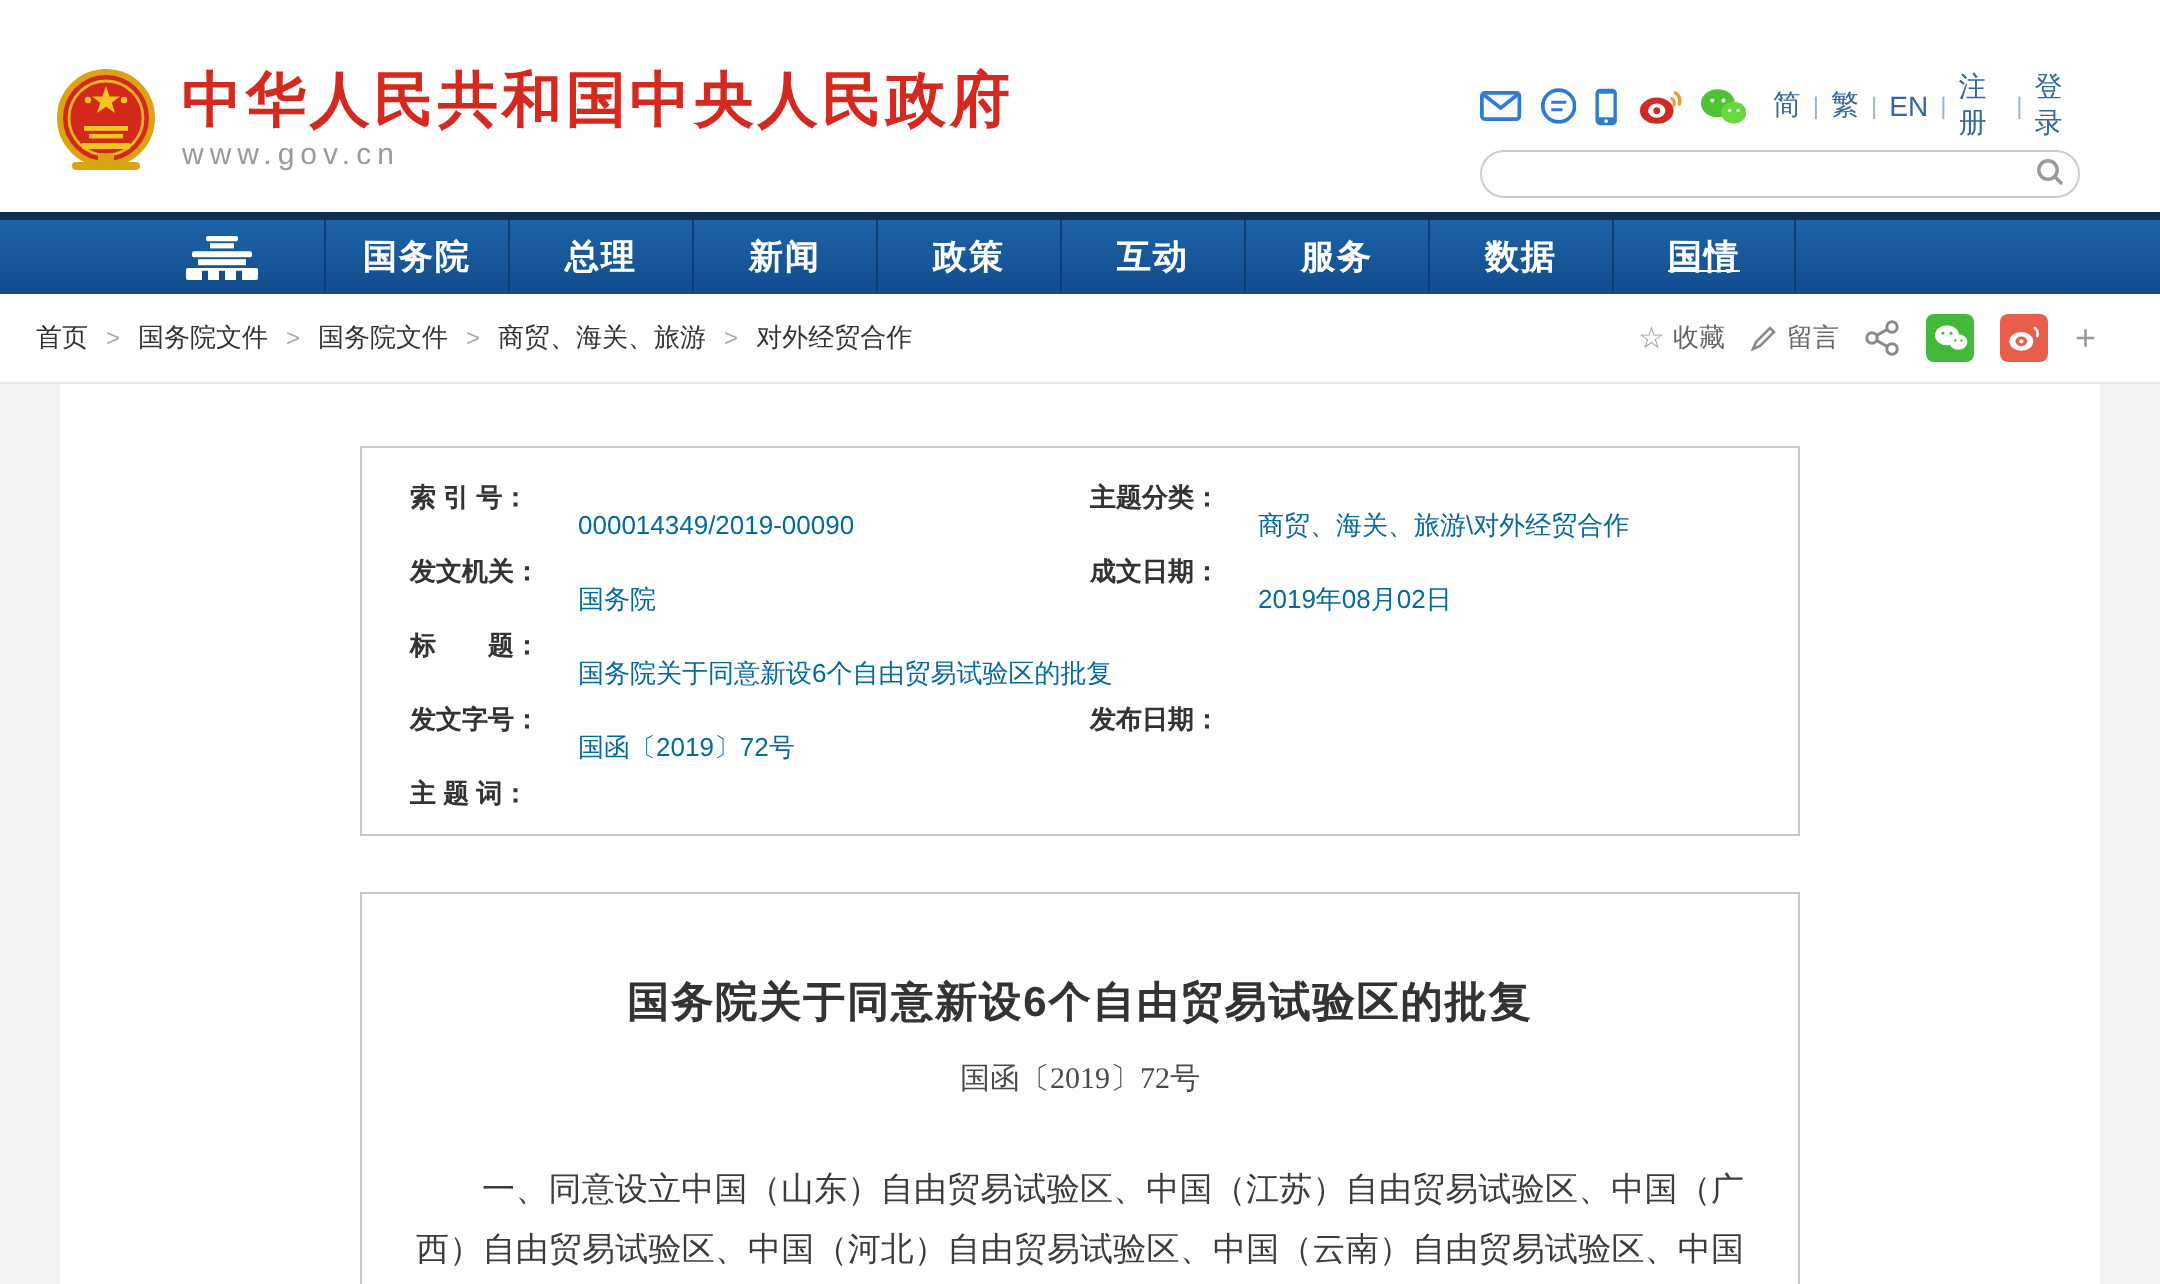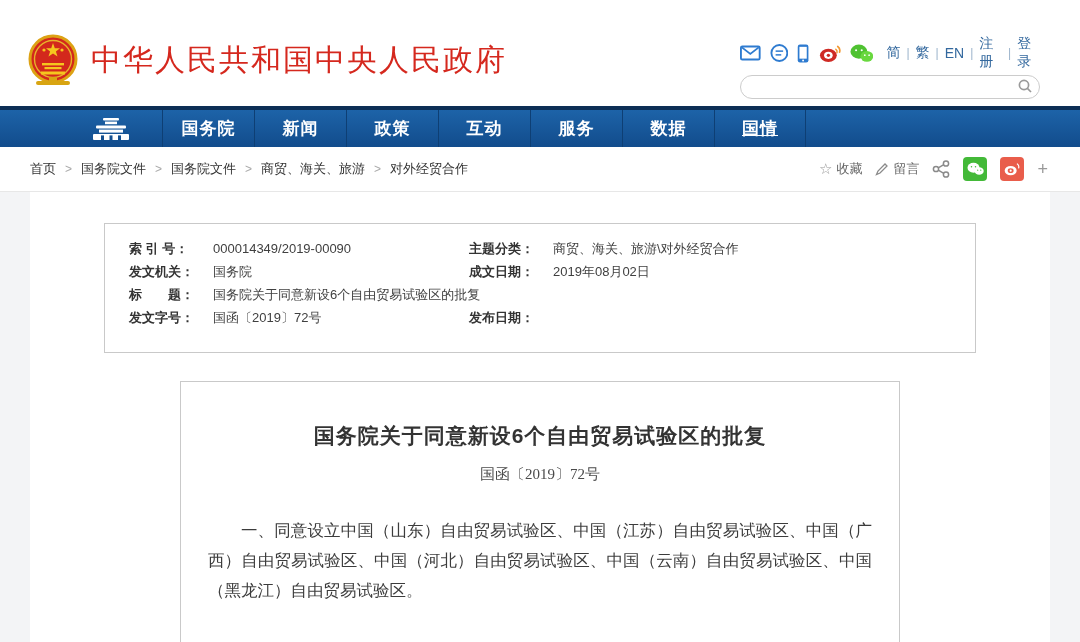--- a/index.html
+++ b/index.html
@@ -4,21 +4,21 @@
 <style>
   * { margin:0; padding:0; box-sizing:border-box; }
   html,body { width:1080px; height:642px; overflow:hidden; background:#fff;
     font-family:"Liberation Sans","DejaVu Sans",sans-serif; }
 
   
   .header { position:relative; height:106px; background:#fff; }
   .logo-group { position:absolute; left:28px; top:33px; display:flex; align-items:center; }
   .emblem { width:50px; height:54px; }
   .logo-text { margin-left:13px; }
-  .site-title { font-size:30px; font-weight:normal; color:#d5281e; letter-spacing:2px; line-height:34px; }
+  .site-title { font-size:30px; font-weight:bold; color:#d5281e; letter-spacing:2px; line-height:34px; }
   .site-url { font-size:15px; color:#9a9a9a; letter-spacing:3px; margin-top:1px; }
 
   .header-right { position:absolute; right:40px; top:42px; width:300px; }
   .icon-row { display:flex; align-items:center; gap:9px; height:22px; }
   .icon-row svg { display:block; }
   .lang-links { display:flex; align-items:center; gap:6px; margin-left:4px; font-size:14px; }
   .lang-links a { color:#33689e; text-decoration:none; cursor:pointer; }
   .lang-sep { color:#9db4cc; font-size:12px; }
   .search-row { margin-top:11px; position:relative; }
   .search-input { width:300px; height:24px; border:1px solid #ccc; border-radius:13px;
@@ -30,43 +30,43 @@
   .nav { height:41px; background:linear-gradient(#1d63a8,#124c8c); border-top:4px solid #0d2e55; display:flex; }
   .nav-inner { display:flex; height:100%; padding-left:60px; }
   .nav-home { width:102px; display:flex; align-items:center; justify-content:center; cursor:pointer; }
   .nav-item { width:92px; display:flex; align-items:center; justify-content:center;
      color:#fff; font-size:17px; font-weight:bold; letter-spacing:1px;
      border-left:1px solid #0e3f74; cursor:pointer; }
   .nav-item:last-child { border-right:1px solid #0e3f74;text-decoration:underline; }
 
   
   .crumb-row { height:45px; background:#fff; border-bottom:1px solid #e7e7e7;
-     display:flex; align-items:center; justify-content:space-between; padding:0 32px 0 30px;gap:40px; }
+     display:flex; align-items:center; justify-content:space-between; padding:0 32px 0 18px;gap:40px; }
   .breadcrumb { display:flex; align-items:center; gap:9px; font-size:13px; color:#333; }
   .crumb-link { cursor:pointer; }
   .crumb-sep { color:#a9a9a9; font-size:12px; }
   .page-tools { display:flex; align-items:center; gap:13px; font-size:13px; color:#666; }
   .tool { display:flex; align-items:center; gap:4px; cursor:pointer; }
   .sq-icon { width:24px; height:24px; border-radius:4px; display:flex; align-items:center;
      justify-content:center; cursor:pointer; }
   .sq-wechat { background:#43b938; }
   .sq-weibo { background:#e95d4b; }
   .plus { color:#999; font-size:18px; line-height:18px; cursor:pointer; }
   .star-glyph { color:#999; font-size:15px; }
 
   
   .content { height:450px; background:#f3f4f6; overflow:hidden; }
   .panel { margin:0 30px; background:#fff; height:100%; overflow:hidden; }
 
-  .meta-box { width:872px; margin:0 auto; position:relative; top:31px;
-     border:1px solid #c9c9c9; padding:13px 0 23px 24px; font-size:13px; color:#444; }
+  .meta-box { width:720px; margin:0 auto; position:relative; top:31px;
+     border:1px solid #c9c9c9; padding:13px 0 9px 24px; font-size:13px; color:#444; }
   .meta-row { display:grid; grid-template-columns:84px 256px 84px 1fr; line-height:23px; }
   .meta-row.wide { grid-template-columns:84px 1fr; }
   .m-label { font-weight:bold; color:#333; white-space:pre; }
-  .m-value { color:#404040; }
+  .m-value { color:#0369a1;margin-top:14px; }
 
   .doc-box { width:720px; margin:0 auto; position:relative; top:59px;
      border:1px solid #c9c9c9; padding:40px 27px 0 27px; height:600px; }
   .doc-title { text-align:center; font-size:21px; font-weight:bold; color:#333; letter-spacing:1px; }
   .doc-number { text-align:center; margin-top:15px; font-size:15px; color:#4a4a4a;
      font-family:"Liberation Serif","DejaVu Serif",serif; }
   .doc-body { margin-top:31px; font-size:16.5px; line-height:30px; color:#3c3c3c; text-align:justify; }
   .doc-body p.indent { text-indent:2em; }
 </style>
 </head>
@@ -81,20 +81,21 @@
       <circle cx="16" cy="17" r="1.6" fill="#f5c61e"></circle>
       <circle cx="34" cy="17" r="1.6" fill="#f5c61e"></circle>
       <rect x="14" y="30" width="22" height="2.4" fill="#f5c61e"></rect>
       <rect x="16.5" y="34" width="17" height="2.2" fill="#f5c61e"></rect>
       <rect x="13" y="38.5" width="24" height="3" fill="#f5c61e"></rect>
       <rect x="21" y="44" width="8" height="4" fill="#d8a512"></rect>
       <rect x="8" y="48" width="34" height="4" rx="2" fill="#d8a512"></rect>
     </svg>
     <div class="logo-text">
       <div class="site-title">中华人民共和国中央人民政府</div>
+      <div class="site-url">www.gov.cn</div>
     </div>
   </div>
 
   <div class="header-right">
     <div class="icon-row">
       <svg width="22" height="16" viewBox="0 0 22 16">
         <rect x="1" y="1" width="20" height="14" rx="1.5" fill="none" stroke="#2e7bd0" stroke-width="2"></rect>
         <path d="M2 2 L11 9 L20 2" fill="none" stroke="#2e7bd0" stroke-width="2"></path>
       </svg>
       <svg width="20" height="20" viewBox="0 0 20 20">
@@ -154,20 +155,21 @@
         <rect x="16" y="4.6" width="12" height="2.6" fill="#fff"></rect>
         <rect x="7" y="8.6" width="30" height="3" rx="1" fill="#fff"></rect>
         <rect x="10" y="12.6" width="24" height="3" fill="#fff"></rect>
         <rect x="4" y="17" width="36" height="6" rx="1" fill="#fff"></rect>
         <rect x="12" y="18.4" width="3" height="4.6" fill="#134e8f"></rect>
         <rect x="20.5" y="18.4" width="3" height="4.6" fill="#134e8f"></rect>
         <rect x="29" y="18.4" width="3" height="4.6" fill="#134e8f"></rect>
       </svg>
     </div>
     <div class="nav-item">国务院</div>
+    <div class="nav-item">总理</div>
     <div class="nav-item">新闻</div>
     <div class="nav-item">政策</div>
     <div class="nav-item">互动</div>
     <div class="nav-item">服务</div>
     <div class="nav-item">数据</div>
     <div class="nav-item">国情</div>
   </div>
 </div>
 
 <div class="crumb-row">
@@ -241,20 +243,24 @@
       </div>
       <div class="meta-row wide">
         <span class="m-label">标　　题：</span>
         <span class="m-value">国务院关于同意新设6个自由贸易试验区的批复</span>
       </div>
       <div class="meta-row">
         <span class="m-label">发文字号：</span>
         <span class="m-value">国函〔2019〕72号</span>
         <span class="m-label">发布日期：</span>
       </div>
+      <div class="meta-row wide">
+        <span class="m-label">主 题 词：</span>
+        <span class="m-value"></span>
+      </div>
     </div>
 
     <div class="doc-box">
       <div class="doc-title">国务院关于同意新设6个自由贸易试验区的批复</div>
       <div class="doc-number">国函〔2019〕72号</div>
       <div class="doc-body">
         <p class="indent">一、同意设立中国（山东）自由贸易试验区、中国（江苏）自由贸易试验区、中国（广西）自由贸易试验区、中国（河北）自由贸易试验区、中国（云南）自由贸易试验区、中国（黑龙江）自由贸易试验区。</p>
 
       </div>
     </div>

